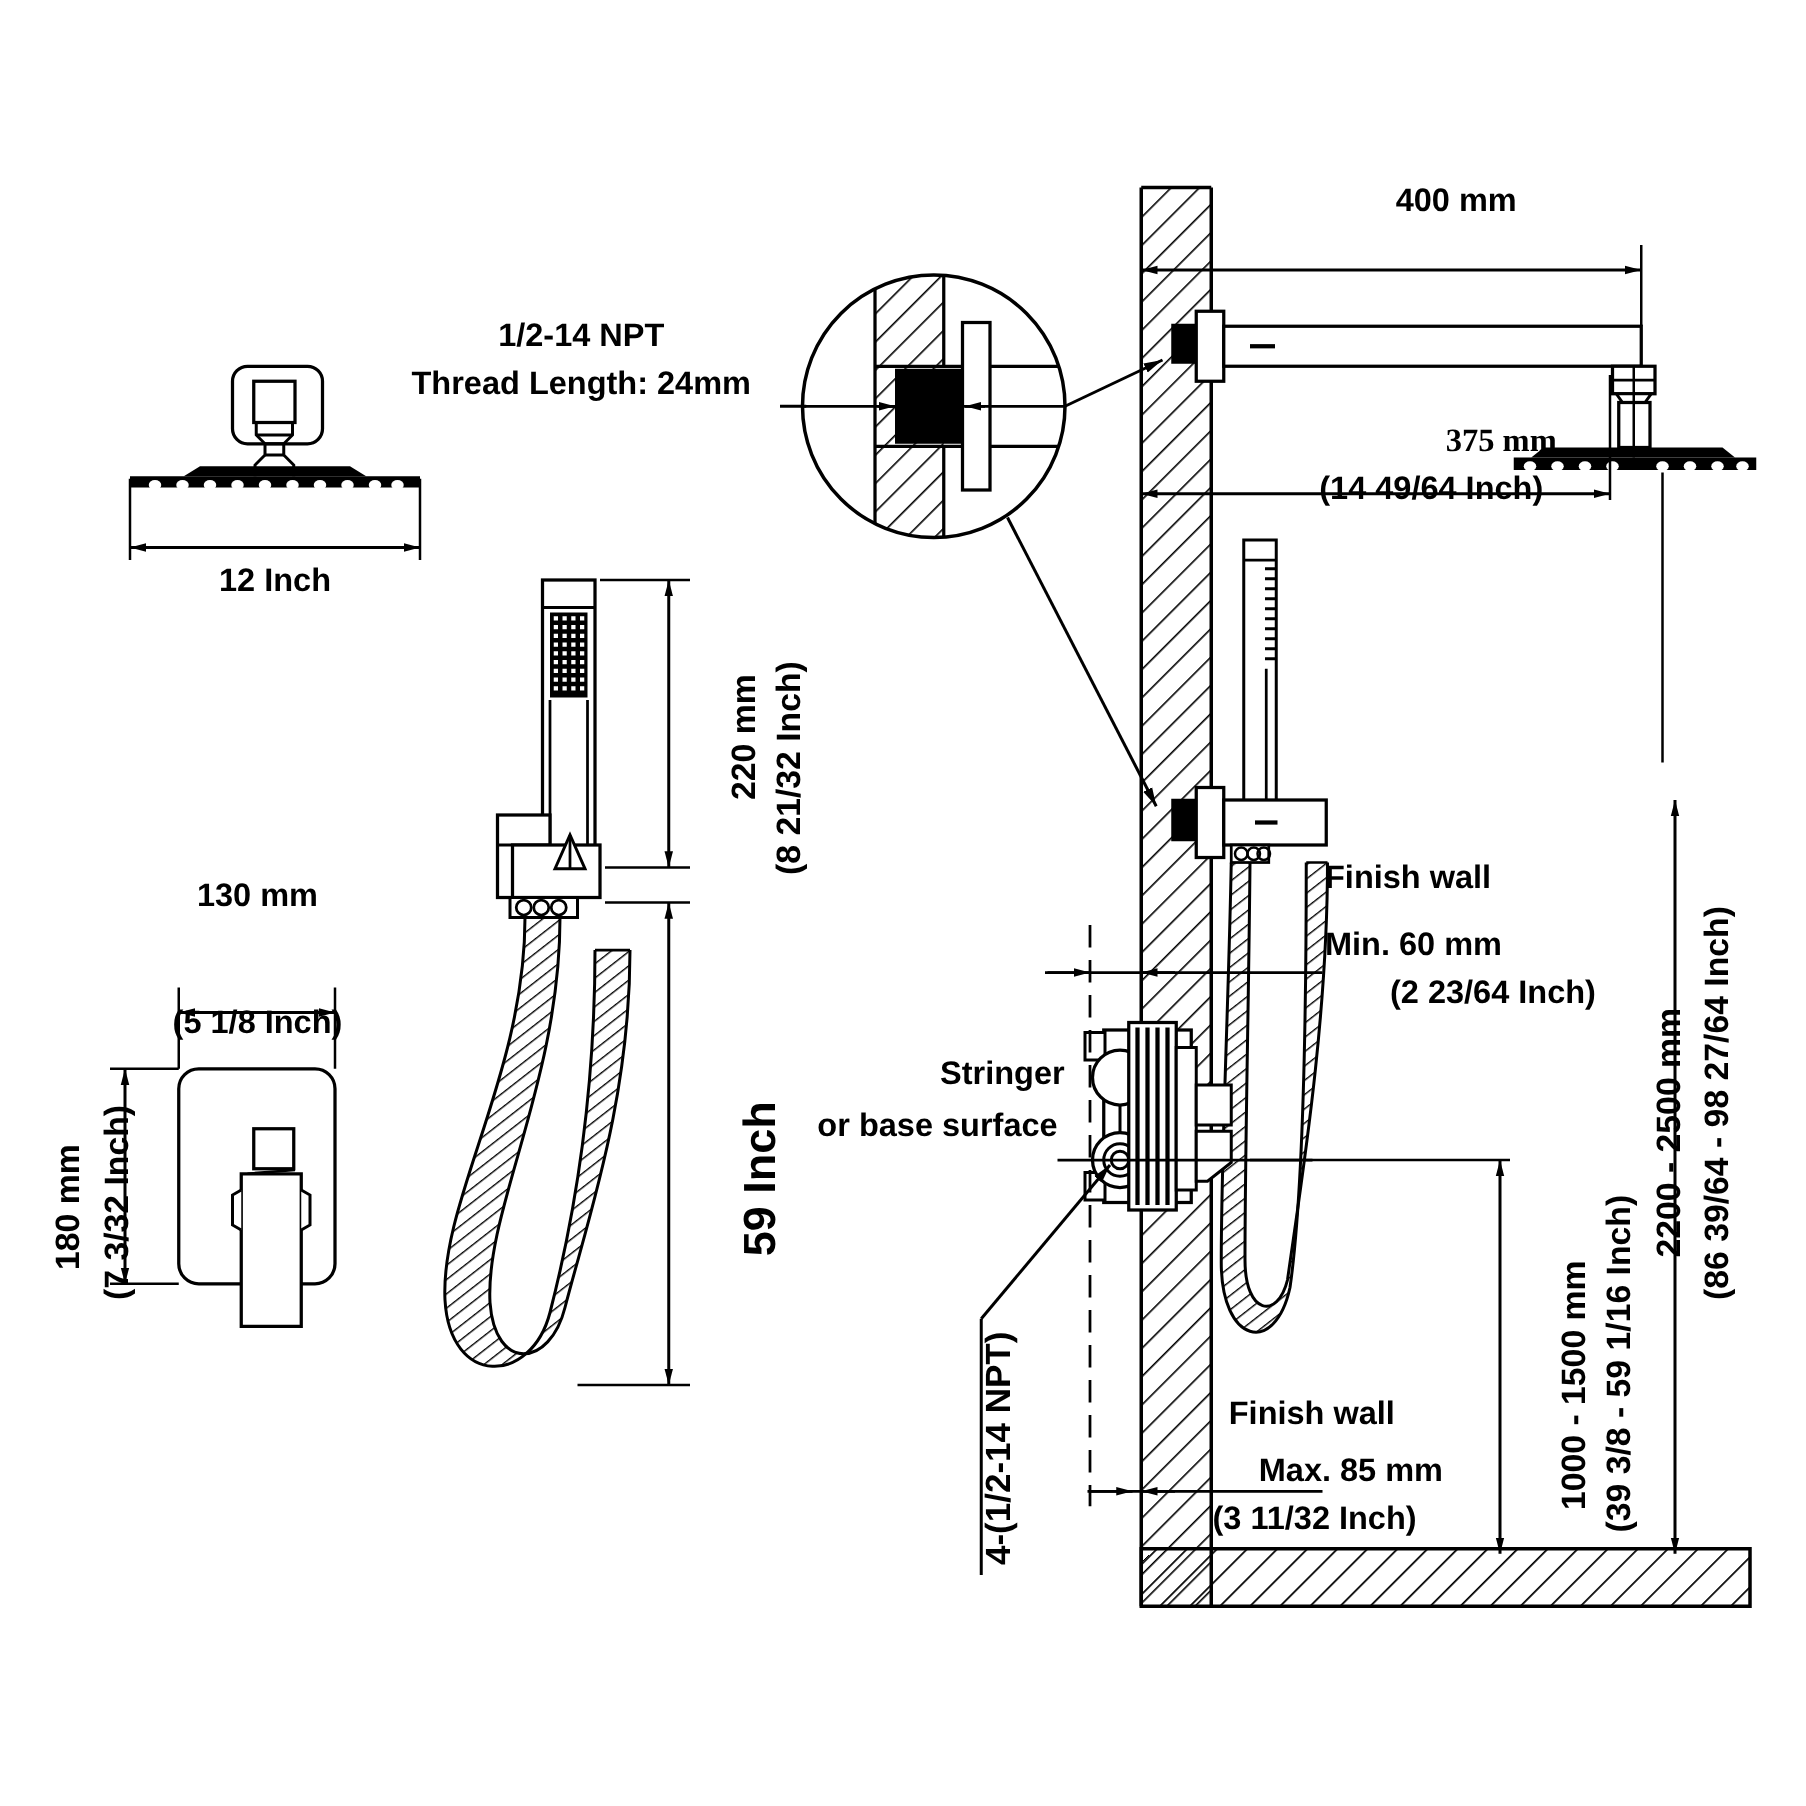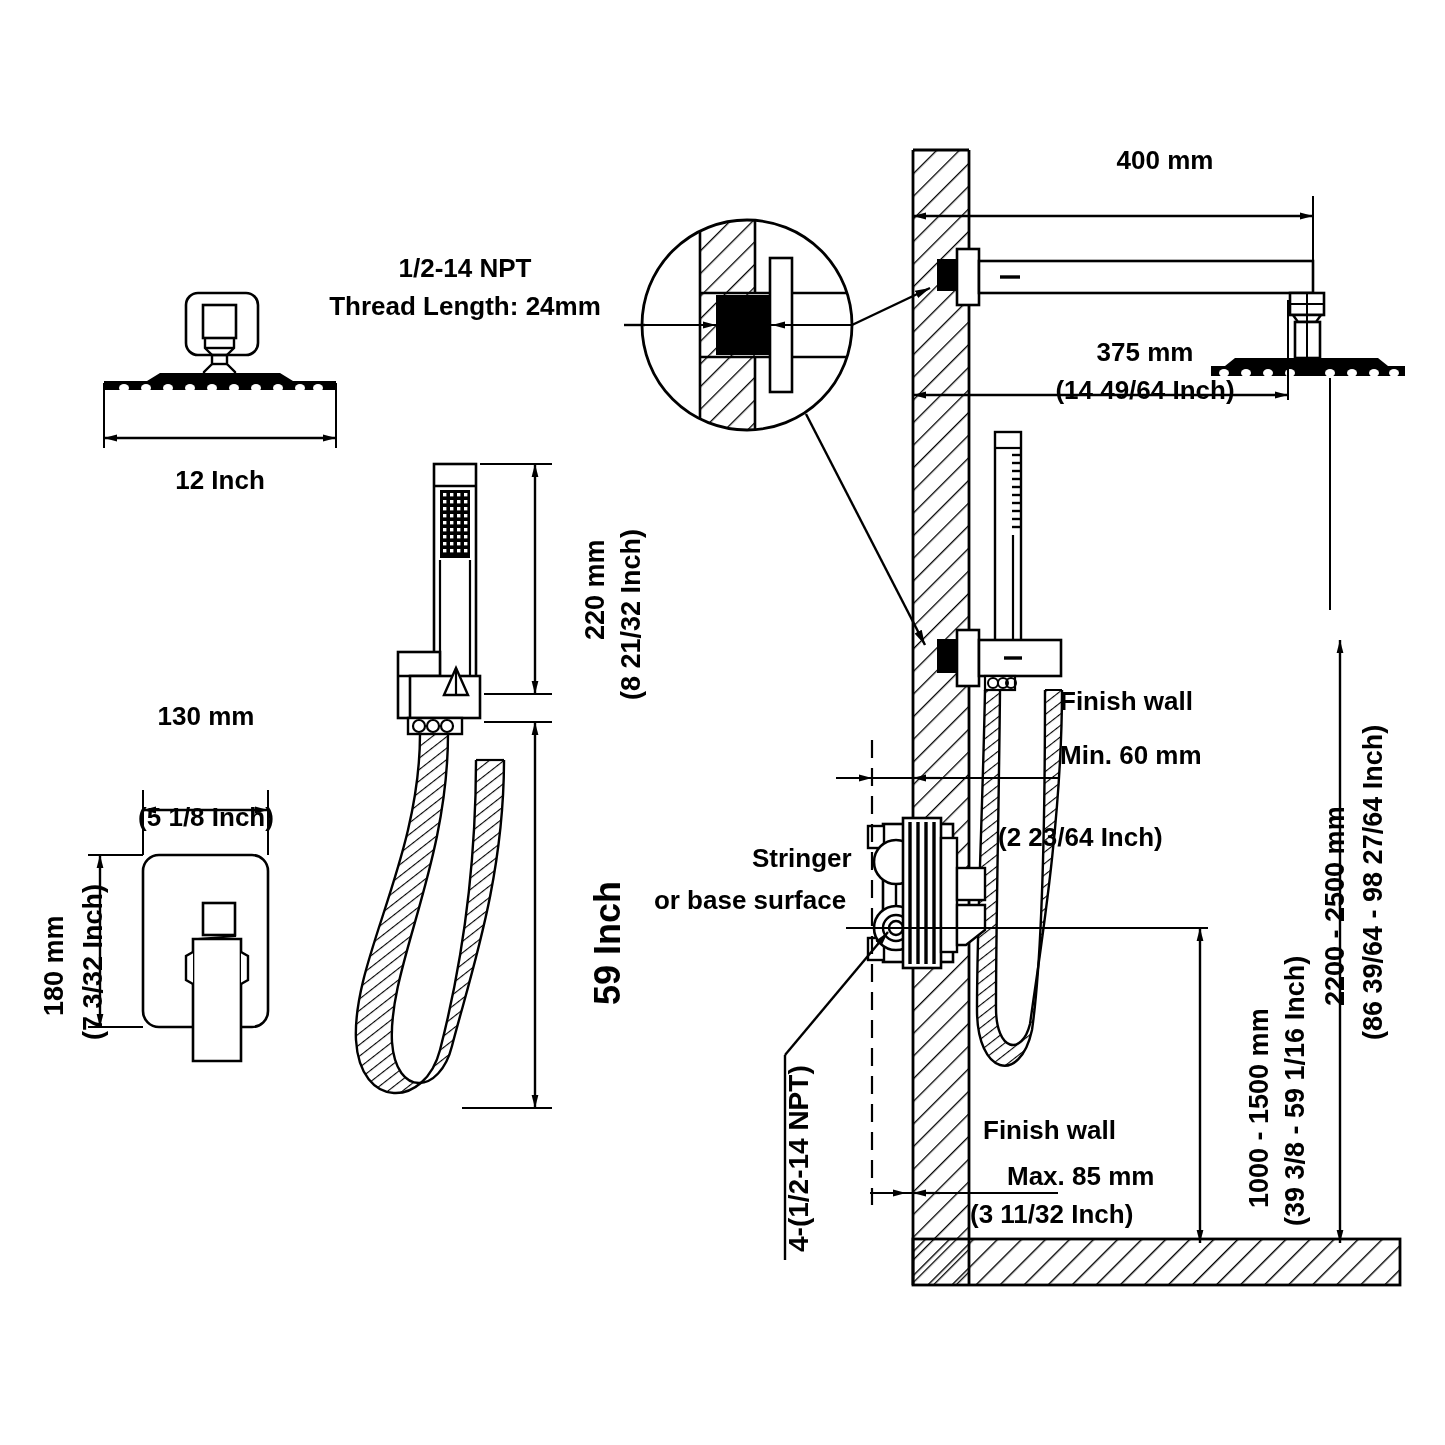--- a/index.html
+++ b/index.html
@@ -308,41 +308,41 @@
     <line x1="1000" y1="928" x2="1208" y2="928" stroke-width="2"></line>
     <line x1="1200" y1="928" x2="1200" y2="1243" stroke-width="2.4" marker-start="url(#arrR)" marker-end="url(#arrL)"></line>
 
     <line x1="1330" y1="378" x2="1330" y2="610" stroke-width="2"></line>
     <line x1="1340" y1="640" x2="1340" y2="1243" stroke-width="2.4" marker-start="url(#arrR)" marker-end="url(#arrL)"></line>
   </g>
 
   </g>
 </svg>
 
-<div class="lbl t30 c" style="left:104px;top:448px;width:232px;margin-top:16px;">12 Inch</div>
+<div class="lbl t30 c" style="left:104px;top:448px;width:232px;">12 Inch</div>
 
 <div class="lbl t30 c" style="left:300px;top:252px;width:330px;">1/2-14 NPT</div>
 <div class="lbl t30 c" style="left:300px;top:290px;width:330px;">Thread Length: 24mm</div>
 
 <div class="lbl t27 rot90" style="left:578px;top:640px;">220 mm</div>
 <div class="lbl t27 rot90" style="left:614px;top:700px;">(8 21/32 Inch)</div>
 <div class="lbl t36 rot90" style="left:585px;top:1005px;">59 Inch</div>
 
 <div class="lbl t30 c" style="left:76px;top:700px;width:260px;">130 mm</div>
 <div class="lbl t30 c" style="left:76px;top:776px;width:260px;margin-top:25px;">(5 1/8 Inch)</div>
 <div class="lbl t27 rot90" style="left:37px;top:1016px;">180 mm</div>
 <div class="lbl t27 rot90" style="left:76px;top:1040px;">(7 3/32 Inch)</div>
 
 <div class="lbl t30 c" style="left:1015px;top:144px;width:300px;">400 mm</div>
-<div class="lbl t30 c" style="left:1000px;top:336px;width:290px;">375 mm</div>
+<div class="lbl t30 c" style="left:1056px;top:336px;width:290px;font-family:Liberation Serif, serif;">375 mm</div>
 <div class="lbl t30 c" style="left:1000px;top:374px;width:290px;">(14 49/64 Inch)</div>
 
 <div class="lbl t30" style="left:1060px;top:685px;">Finish wall</div>
 <div class="lbl t30" style="left:1060px;top:739px;">Min. 60 mm</div>
-<div class="lbl t30" style="left:998px;top:777px;margin-top:44px;">(2 23/64 Inch)</div>
+<div class="lbl t30" style="left:1112px;top:777px;">(2 23/64 Inch)</div>
 
 <div class="lbl t30" style="left:983px;top:1114px;">Finish wall</div>
 <div class="lbl t30" style="left:1007px;top:1160px;">Max. 85 mm</div>
 <div class="lbl t30" style="left:970px;top:1198px;">(3 11/32 Inch)</div>
 
 <div class="lbl t30" style="left:752px;top:842px;">Stringer</div>
 <div class="lbl t30" style="left:620px;top:884px;width:260px;text-align:center;">or base surface</div>
 
 <div class="lbl t28 rot90" style="left:781px;top:1252px;">4-(1/2-14 NPT)</div>
 

